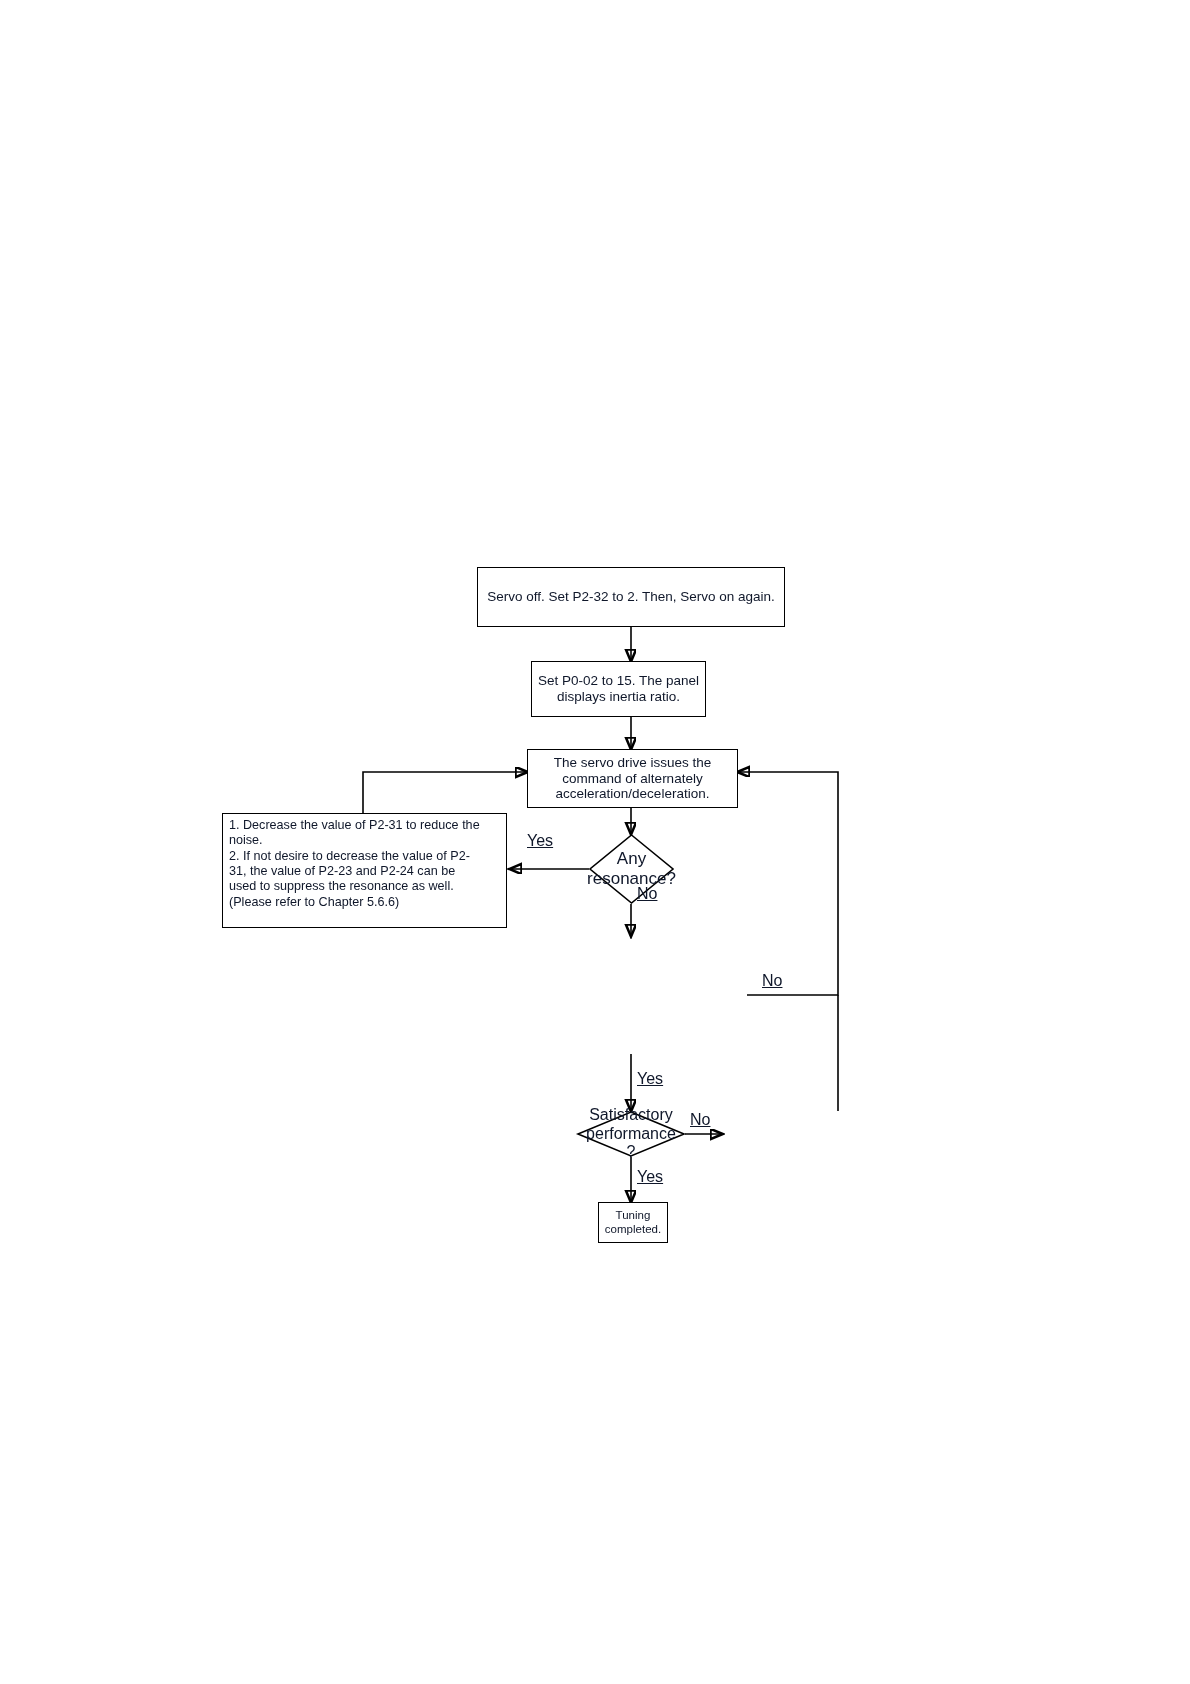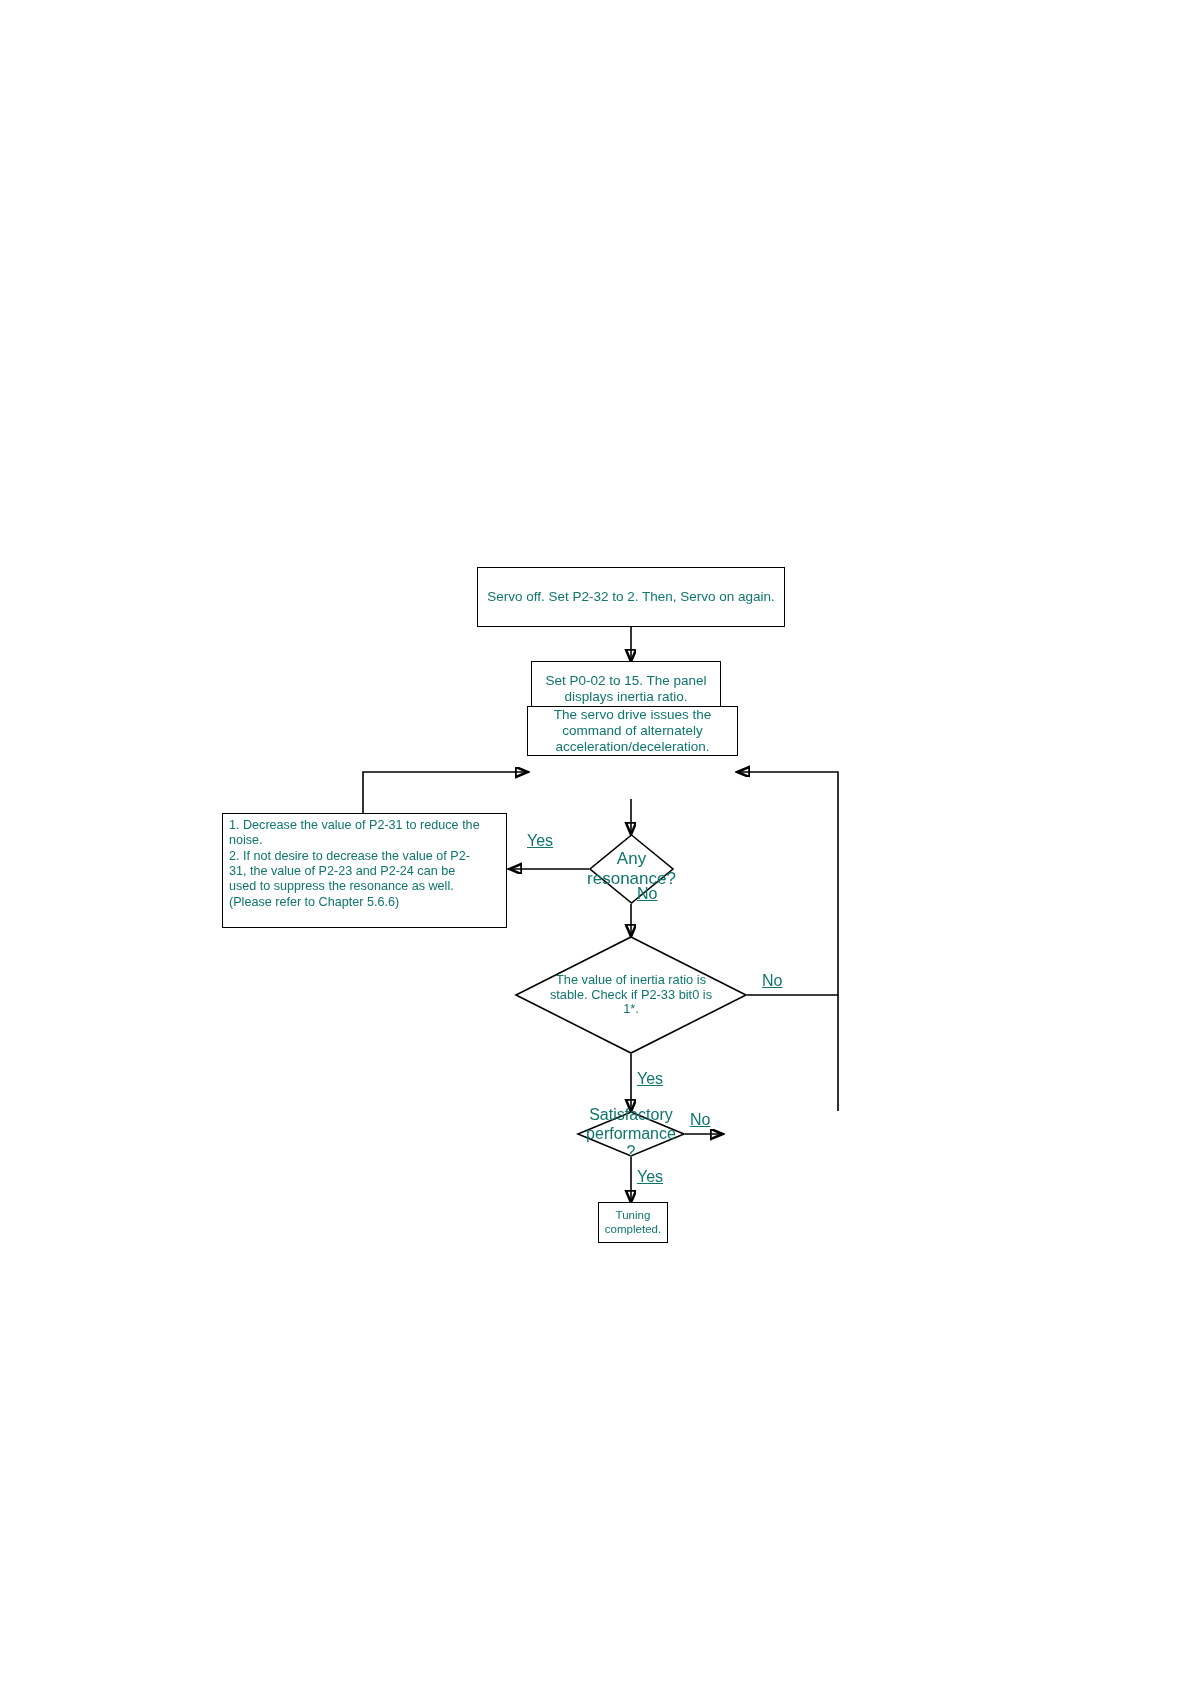--- a/index.html
+++ b/index.html
@@ -6,21 +6,21 @@
     margin: 0;
     padding: 0;
     background: #ffffff;
   }
   #page {
     position: relative;
     width: 1190px;
     height: 1684px;
     background: #ffffff;
     font-family: "Liberation Sans", sans-serif;
-    color: #0f766e;
+    color: #0f172a;
     overflow: hidden;
   }
   .node {
     position: absolute;
     box-sizing: border-box;
     display: flex;
     align-items: center;
     justify-content: center;
     text-align: center;
     line-height: 1.18;
@@ -118,24 +118,24 @@
 
     <line x1="685" y1="1134" x2="722" y2="1134" marker-end="url(#arrow)"></line>
 
     <line x1="838" y1="1111" x2="838" y2="995"></line>
 
     <line x1="631" y1="1157" x2="631" y2="1202" marker-end="url(#arrow)"></line>
   </svg>
 
   <div class="node box" style="left:477px; top:567px; width:308px; height:60px; font-size:13.5px;">Servo off. Set P2-32 to 2. Then, Servo on again.</div>
 
-  <div class="node box" style="left:531px; top:661px; width:190px; height:56px; font-size:13.5px;">Set P0-02 to 15. The panel
+  <div class="node box" style="left:531px; top:661px; width:175px; height:56px; font-size:13.5px;">Set P0-02 to 15. The panel
 displays inertia ratio.</div>
 
-  <div class="node box" style="left:527px; top:706px; width:211px; height:50px; font-size:13.5px;">The servo drive issues the
+  <div class="node box" style="left:527px; top:749px; width:211px; height:59px; font-size:13.5px;">The servo drive issues the
 command of alternately
 acceleration/deceleration.</div>
 
   <div class="node note" style="left:222px; top:813px; width:285px; height:115px; font-size:12.6px;">1. Decrease the value of P2-31 to reduce the
 noise.
 2. If not desire to decrease the value of P2-
 31, the value of P2-23 and P2-24 can be
 used to suppress the resonance as well.
 (Please refer to Chapter 5.6.6)</div>
 
@@ -144,28 +144,20 @@
 completed.</div>
 
   <div class="diamond-wrap" style="left:589px; top:834px; width:85px; height:70px;">
     <svg class="shape" viewBox="0 0 85 70" width="85" height="70">
       <polygon points="42.5,1 84,35 42.5,69 1,35"></polygon>
     </svg>
     <div class="diamond-text" style="font-size:17px;">Any
 resonance?</div>
   </div>
 
-  <div class="diamond-wrap" style="left:515px; top:936px; width:232px; height:118px;">
-    <svg class="shape" viewBox="0 0 232 118" width="232" height="118">
-      <polygon points="116,1 231,59 116,117 1,59"></polygon>
-    </svg>
-    <div class="diamond-text" style="font-size:12.8px; padding:0 18px;">The value of inertia ratio is
-stable.  Check if P2-33 bit0 is
-1*.</div>
-  </div>
 
   <div class="diamond-wrap" style="left:577px; top:1111px; width:108px; height:46px;">
     <svg class="shape" viewBox="0 0 108 46" width="108" height="46">
       <polygon points="54,1 107,23 54,45 1,23"></polygon>
     </svg>
     <div class="diamond-text" style="font-size:16px;">Satisfactory
 performance
 ?</div>
   </div>
 

